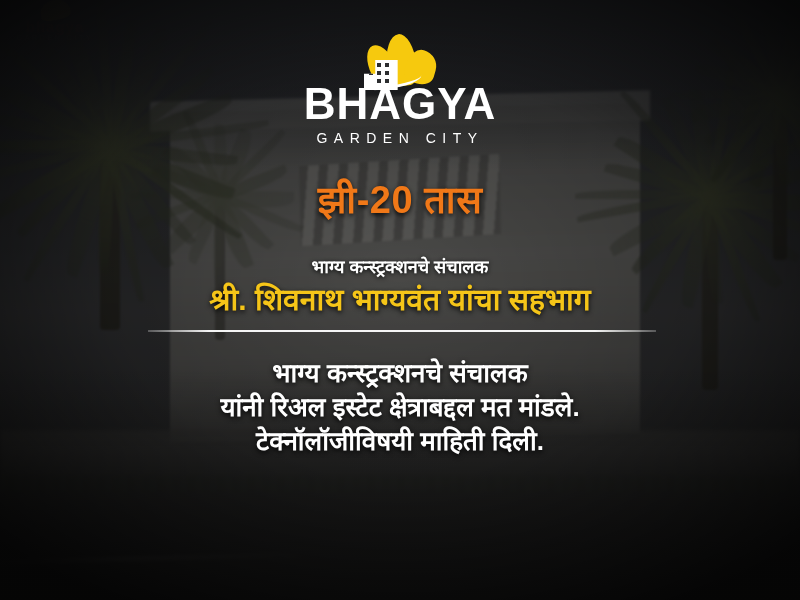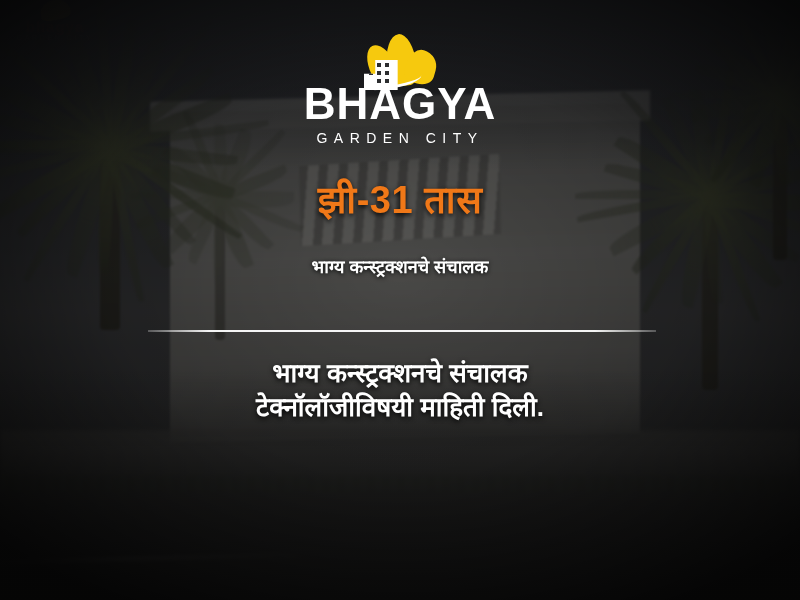--- a/index.html
+++ b/index.html
@@ -351,24 +351,26 @@
           <i class="win" style="left:5px;top:11px"></i>
           <i class="win" style="left:13px;top:11px"></i>
           <i class="win" style="left:21px;top:11px"></i>
           <i class="win" style="left:13px;top:19px"></i>
           <i class="win" style="left:21px;top:19px"></i>
         </span>
       </div>
       <div class="logo-sub">GARDEN CITY</div>
     </div>
 
-    <div id="headline">झी-31 तास</div>
+    <div id="headline">झी-20 तास</div>
     <div class="subline" id="sub-2">भाग्य कन्स्ट्रक्शनचे संचालक</div>
+    <div id="highlight-1">श्री. शिवनाथ भाग्यवंत यांचा सहभाग</div>
 
     <div id="divider"></div>
 
     <div id="body-block">
         <div class="body-line">भाग्य कन्स्ट्रक्शनचे संचालक</div>
+        <div class="body-line">यांनी रिअल इस्टेट क्षेत्राबद्दल मत मांडले.</div>
         <div class="body-line">टेक्नॉलॉजीविषयी माहिती दिली.</div>
       </div>
 
   </div>
 </div>
 
 </body></html>

